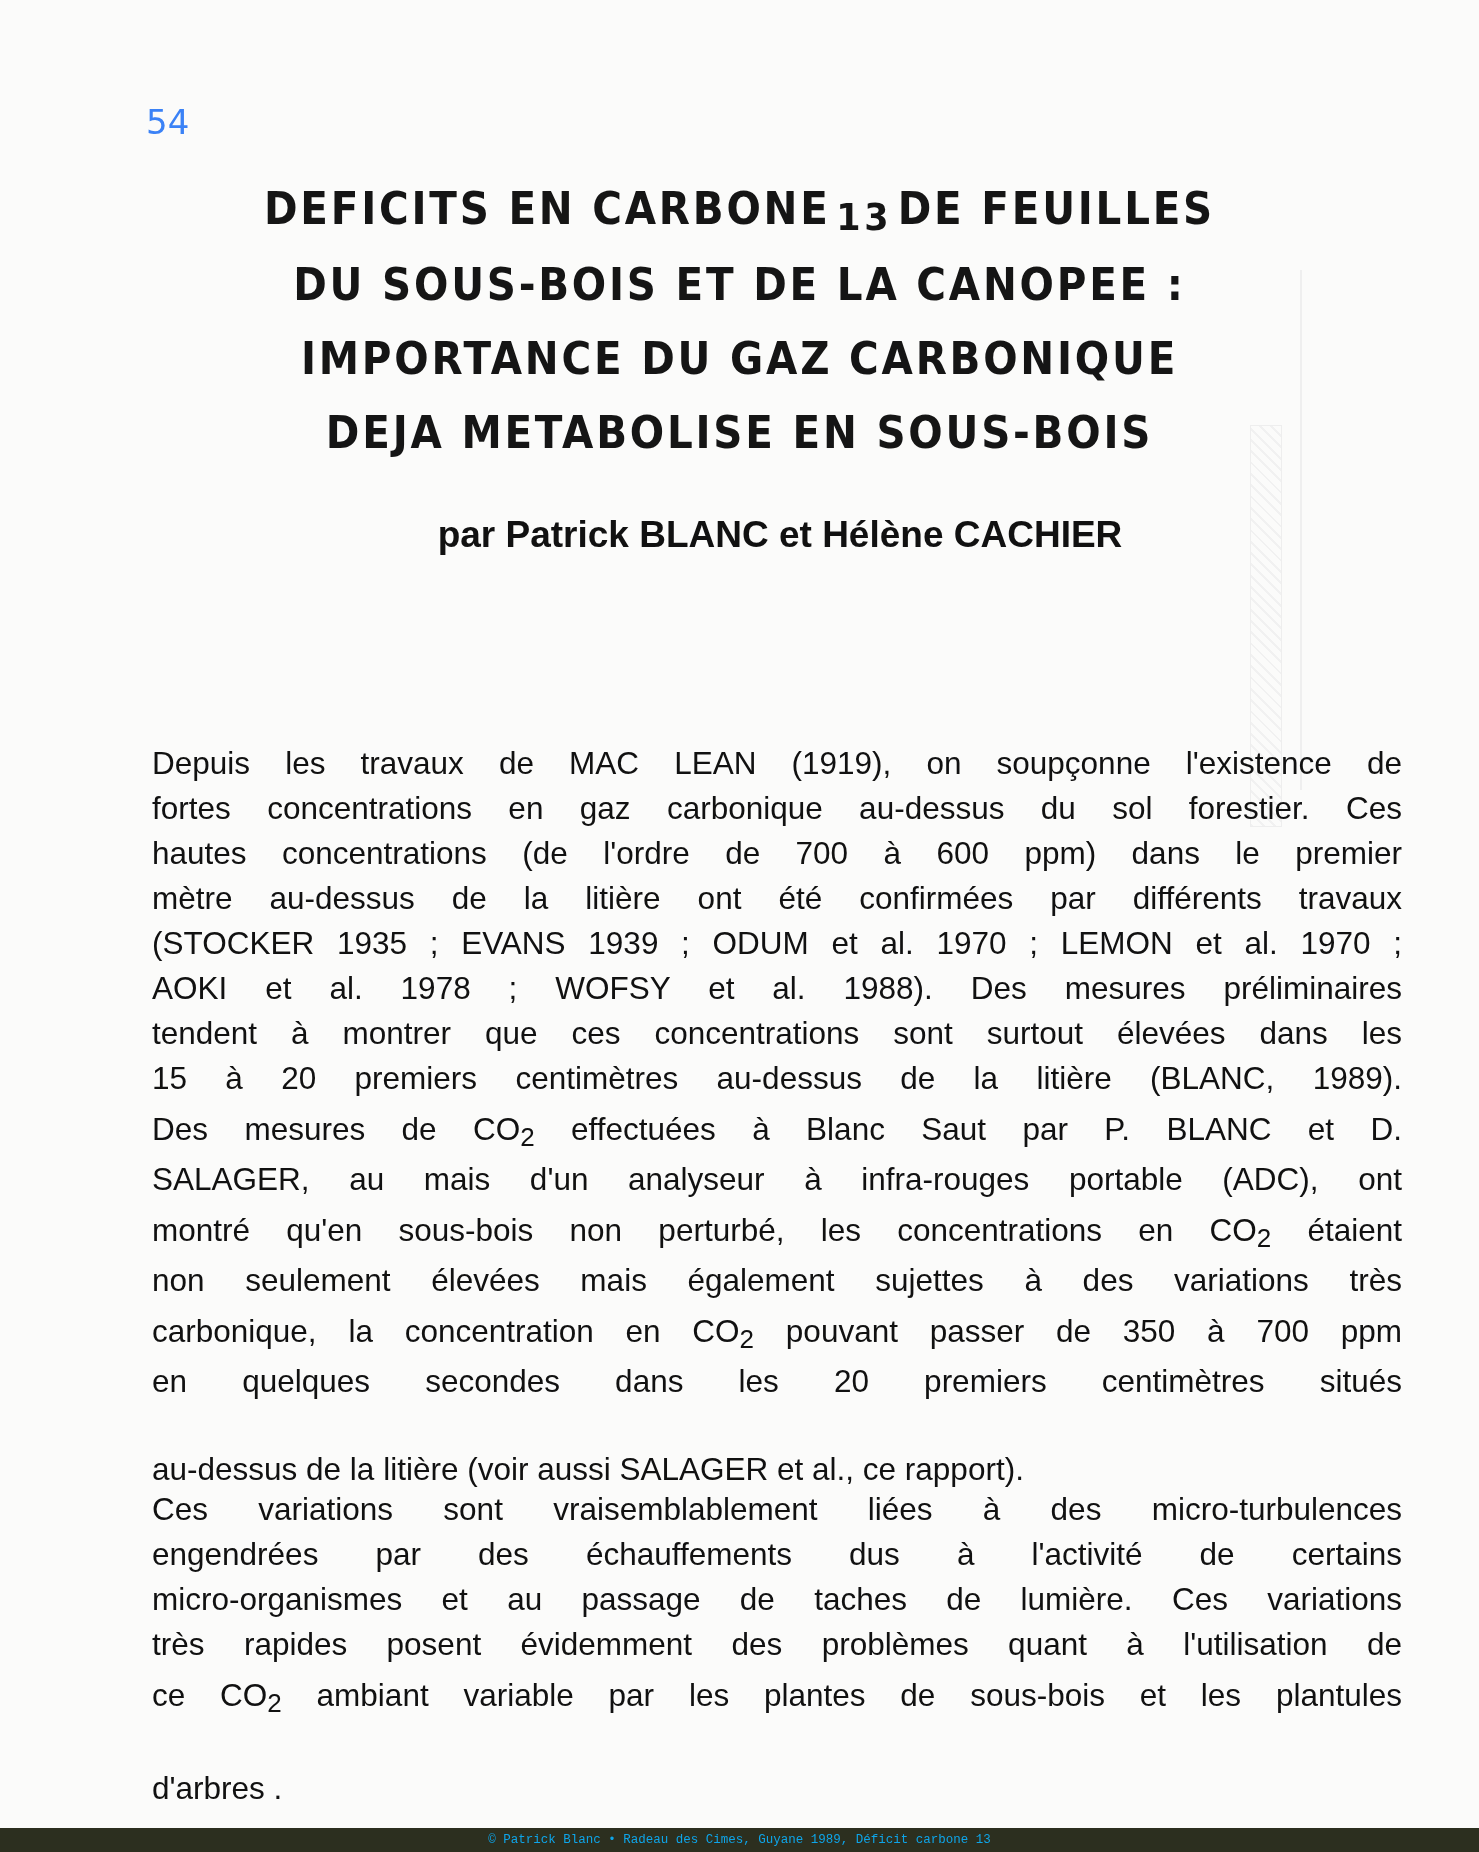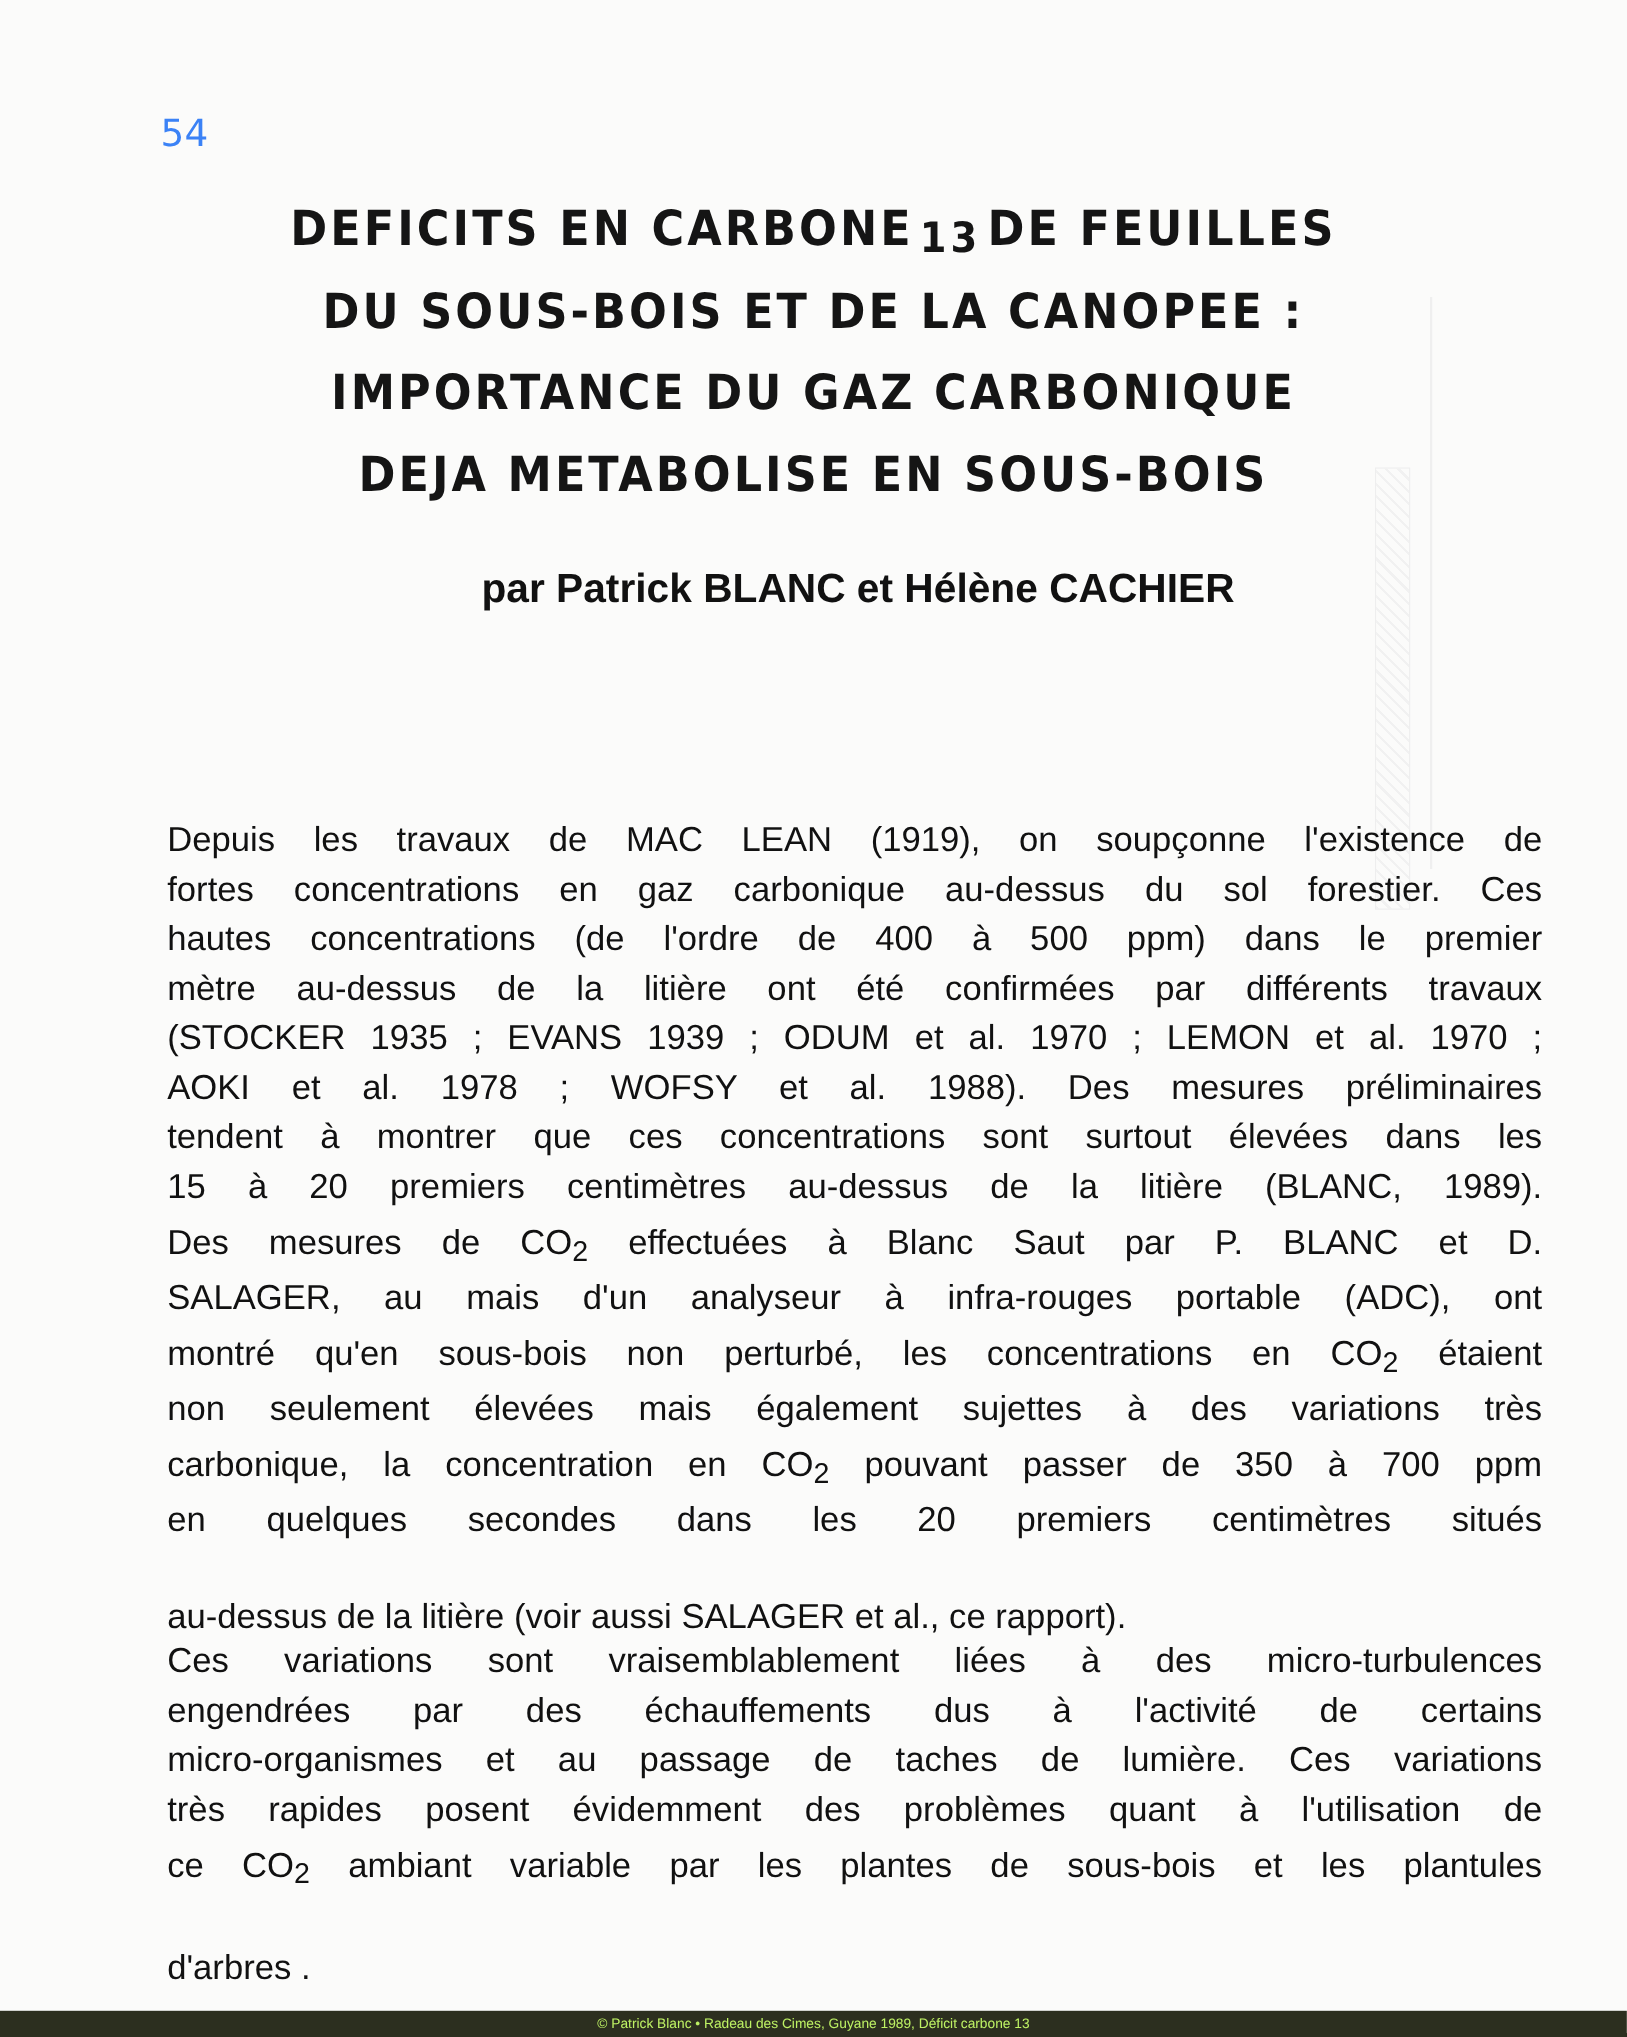--- a/index.html
+++ b/index.html
@@ -42,22 +42,22 @@
     display: block; text-align: justify; text-align-last: justify;
     white-space: nowrap; height: 45px;
   }
   .para .ln.last { text-align-last: left; margin-top: 43px; }
   .para .tall { height: 56px; line-height: 56px; }
   .para sub { font-size: 26px; position: relative; top: 6px; vertical-align: baseline; }
   #p1 { top: 741px; }
   #p2 { top: 1487px; }
   .footer {
     position: absolute; left: 0; bottom: 0; width: 1479px; height: 24px;
-    background: #2c2f1f; color: #bef264;
-    font-family: Liberation Sans, sans-serif; font-size: 12.5px;
+    background: #2c2f1f; color: #0ea5e9;
+    font-family: Liberation Mono, monospace; font-size: 12.5px;
     line-height: 24px; text-align: center;
   }
 </style>
 </head>
 <body>
 
 <div class="ghost" style="left:1300px;top:270px;width:0;height:520px;border-left:2px solid #efefef;"></div>
 <div class="ghost" style="left:1250px;top:425px;width:30px;height:400px;background:repeating-linear-gradient(45deg,#f1f1f1 0 2px,transparent 2px 8px);border:1px solid #eeeeee;"></div>
 
 <div class="page-number">54</div>
@@ -67,21 +67,21 @@
   <span class="line">DU SOUS-BOIS ET DE LA CANOPEE :</span>
   <span class="line">IMPORTANCE DU GAZ CARBONIQUE</span>
   <span class="line">DEJA METABOLISE EN SOUS-BOIS</span>
 </div>
 
 <div class="authors">par Patrick BLANC et Hélène CACHIER</div>
 
 <div class="para" id="p1">
   <span class="ln">Depuis les travaux de MAC LEAN (1919), on soupçonne l'existence de</span>
   <span class="ln">fortes concentrations en gaz carbonique au-dessus du sol forestier. Ces</span>
-  <span class="ln">hautes concentrations (de l'ordre de 400 à 500 ppm) dans le premier</span>
+  <span class="ln">hautes concentrations (de l'ordre de 700 à 600 ppm) dans le premier</span>
   <span class="ln">mètre au-dessus de la litière ont été confirmées par différents travaux</span>
   <span class="ln">(STOCKER 1935 ; EVANS 1939 ; ODUM et al. 1970 ; LEMON et al. 1970 ;</span>
   <span class="ln">AOKI et al. 1978 ; WOFSY et al. 1988). Des mesures préliminaires</span>
   <span class="ln">tendent à montrer que ces concentrations sont surtout élevées dans les</span>
   <span class="ln">15 à 20 premiers centimètres au-dessus de la litière (BLANC, 1989).</span>
   <span class="ln tall"><span>Des mesures de CO</span><sub>2</sub><span> effectuées à Blanc Saut par P. BLANC et D.</span></span>
   <span class="ln">SALAGER, au mais d'un analyseur à infra-rouges portable (ADC), ont</span>
   <span class="ln tall"><span>montré qu'en sous-bois non perturbé, les concentrations en CO</span><sub>2</sub><span> étaient</span></span>
   <span class="ln">non seulement élevées mais également sujettes à des  variations très</span>
   <span class="ln tall"><span>carbonique, la concentration en CO</span><sub>2</sub><span> pouvant passer de 350 à 700 ppm</span></span>

